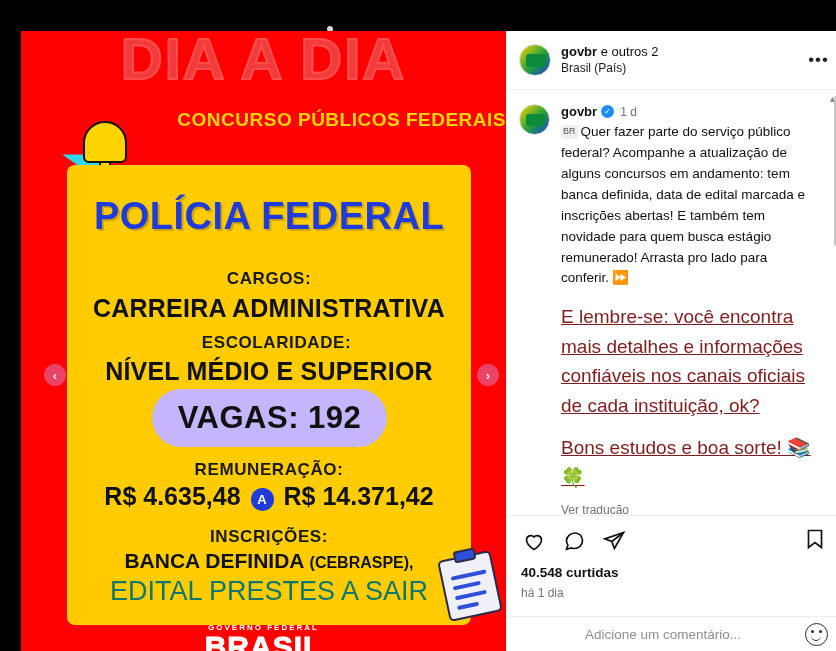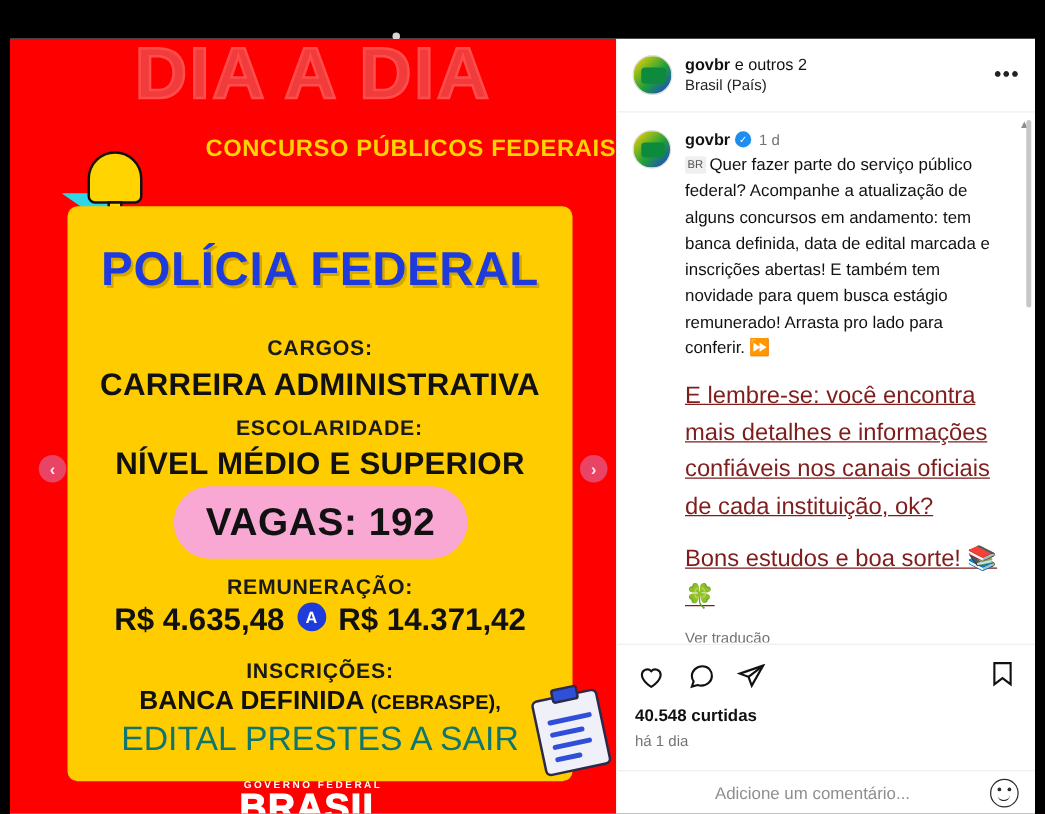--- a/index.html
+++ b/index.html
@@ -7,20 +7,21 @@
     margin: 0; padding: 0;
     width: 836px; height: 651px;
     background: #000;
     font-family: "Liberation Sans", sans-serif;
     overflow: hidden;
   }
   .app {
     position: relative;
     width: 765px; height: 651px;
     background: #000;
+    margin-left: 13px;
   }
   
   .topbar {
     position: absolute; left: 0; top: 0;
     width: 836px; height: 31px;
     background: #000;
   }
   .topbar-dot {
     position: absolute; left: 314px; top: 26px;
     width: 6px; height: 6px; border-radius: 50%;
@@ -90,30 +91,30 @@
     text-align: center;
     color: #111;
     font-weight: bold;
     font-size: 25px;
     letter-spacing: 0.2px;
   }
   .vagas-pill {
     position: absolute;
     left: 85px; top: 224px;
     width: 235px; height: 58px;
-    background: #f9a8d4;
+    background: #c4b5fd;
     border-radius: 30px;
     display: flex; align-items: center; justify-content: center;
   }
   .vagas-pill span {
     color: #111; font-weight: bold; font-size: 31px; letter-spacing: 0.5px;
   }
   .remu-row {
     position: absolute; left: 0; top: 317px; width: 404px;
-    display: flex; align-items: flex-start; justify-content: center; gap: 10px;
+    display: flex; align-items: flex-end; justify-content: center; gap: 10px;
   }
   .remu-row .money { color:#111; font-weight:bold; font-size:25px; }
   .remu-dot {
     width: 23px; height: 23px; border-radius: 50%;
     background: #1f3bdc; color: #fff;
     font-size: 13px; font-weight: bold;
     display:flex; align-items:center; justify-content:center;
   }
   .insc-l1 {
     position: absolute; left: 0; top: 384px; width: 404px;

